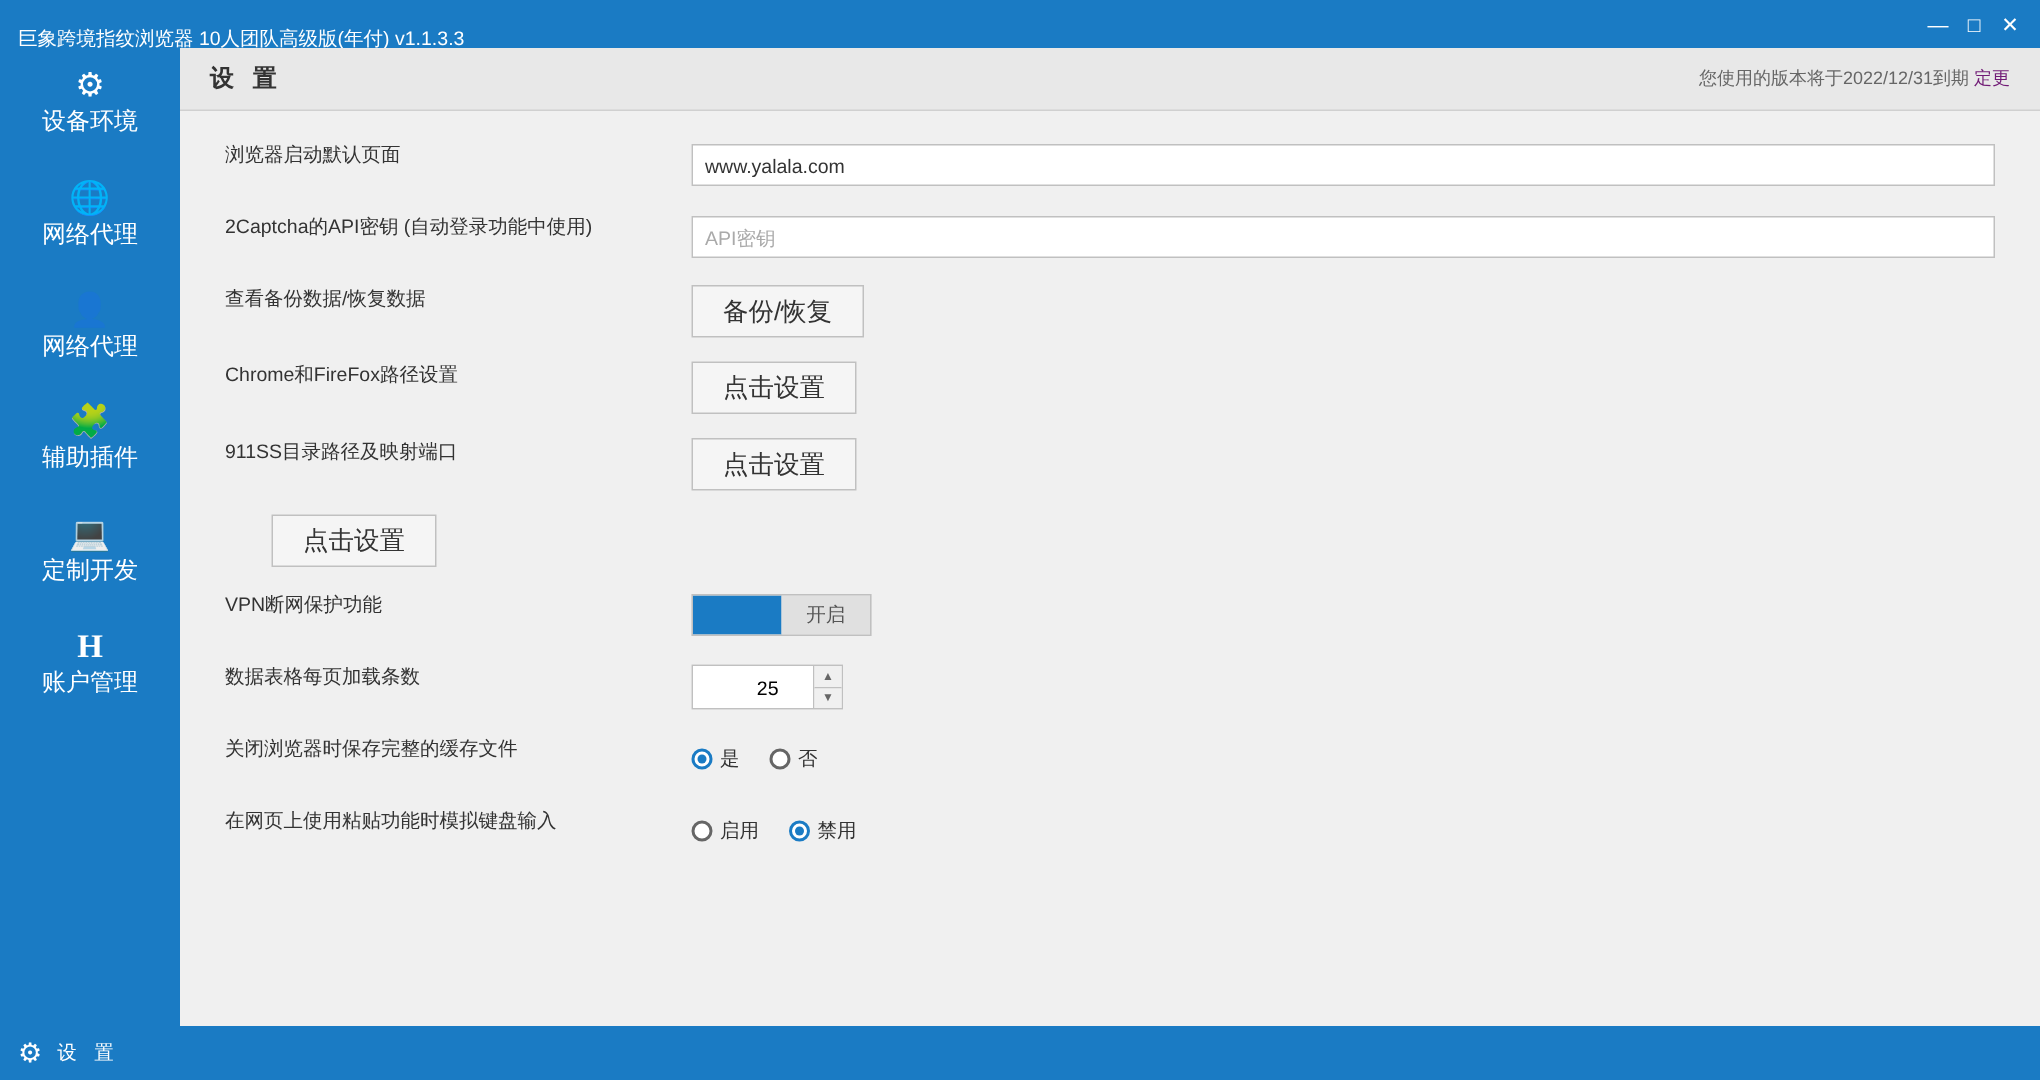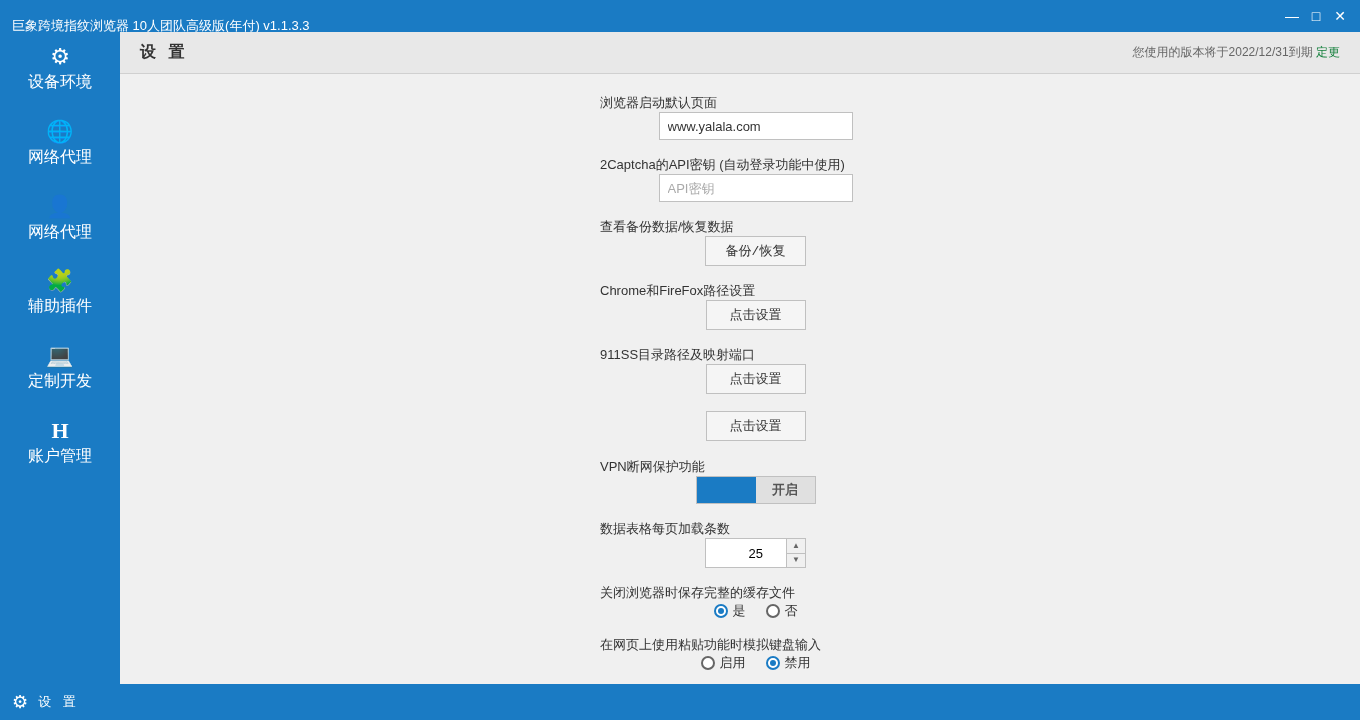--- a/index.html
+++ b/index.html
@@ -106,38 +106,36 @@
       font-size: 16px;
       font-weight: bold;
       color: #333;
       letter-spacing: 4px;
     }
     .header-notice {
       font-size: 12px;
       color: #666;
     }
     .header-notice a {
-      color: #15803d;
+      color: #701a75;
       text-decoration: none;
     }
 
     
     .settings-content {
       flex: 1;
       padding: 20px 30px;
       background: #f0f0f0;
       overflow-y: auto;
     }
 
     .settings-row {
       display: flex;
-      align-items: center;
       margin-bottom: 16px;
       min-height: 32px;
-      flex-direction: column;
     }
     .settings-label {
       width: 280px;
       font-size: 13px;
       color: #333;
       flex-shrink: 0;
     }
     .settings-control {
       flex: 1;
       display: flex;
@@ -158,37 +156,35 @@
     }
     .text-input::placeholder {
       color: #aaa;
     }
 
     
     .btn-default {
       background: #f5f5f5;
       border: 1px solid #c0c0c0;
       padding: 5px 20px;
-      font-size: 13px;
+      font-size: 17px;
       cursor: pointer;
       color: #333;
       min-width: 100px;
-      font-family: Liberation Mono, monospace;
     }
 
     
     .toggle-container {
       display: flex;
       align-items: center;
       width: 120px;
       height: 28px;
       border: 1px solid #c0c0c0;
       background: #e0e0e0;
       overflow: hidden;
-      font-weight: bold;
     }
     .toggle-on {
       background: #1a7bc4;
       width: 50%;
       height: 100%;
     }
     .toggle-off {
       width: 50%;
       height: 100%;
       display: flex;

